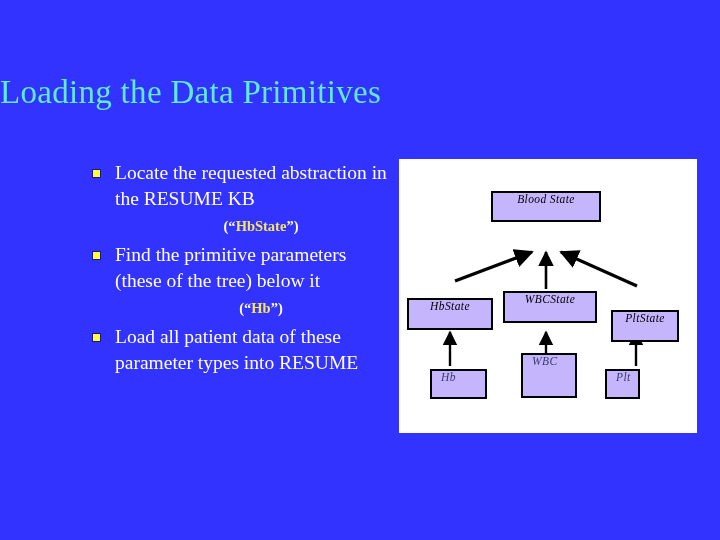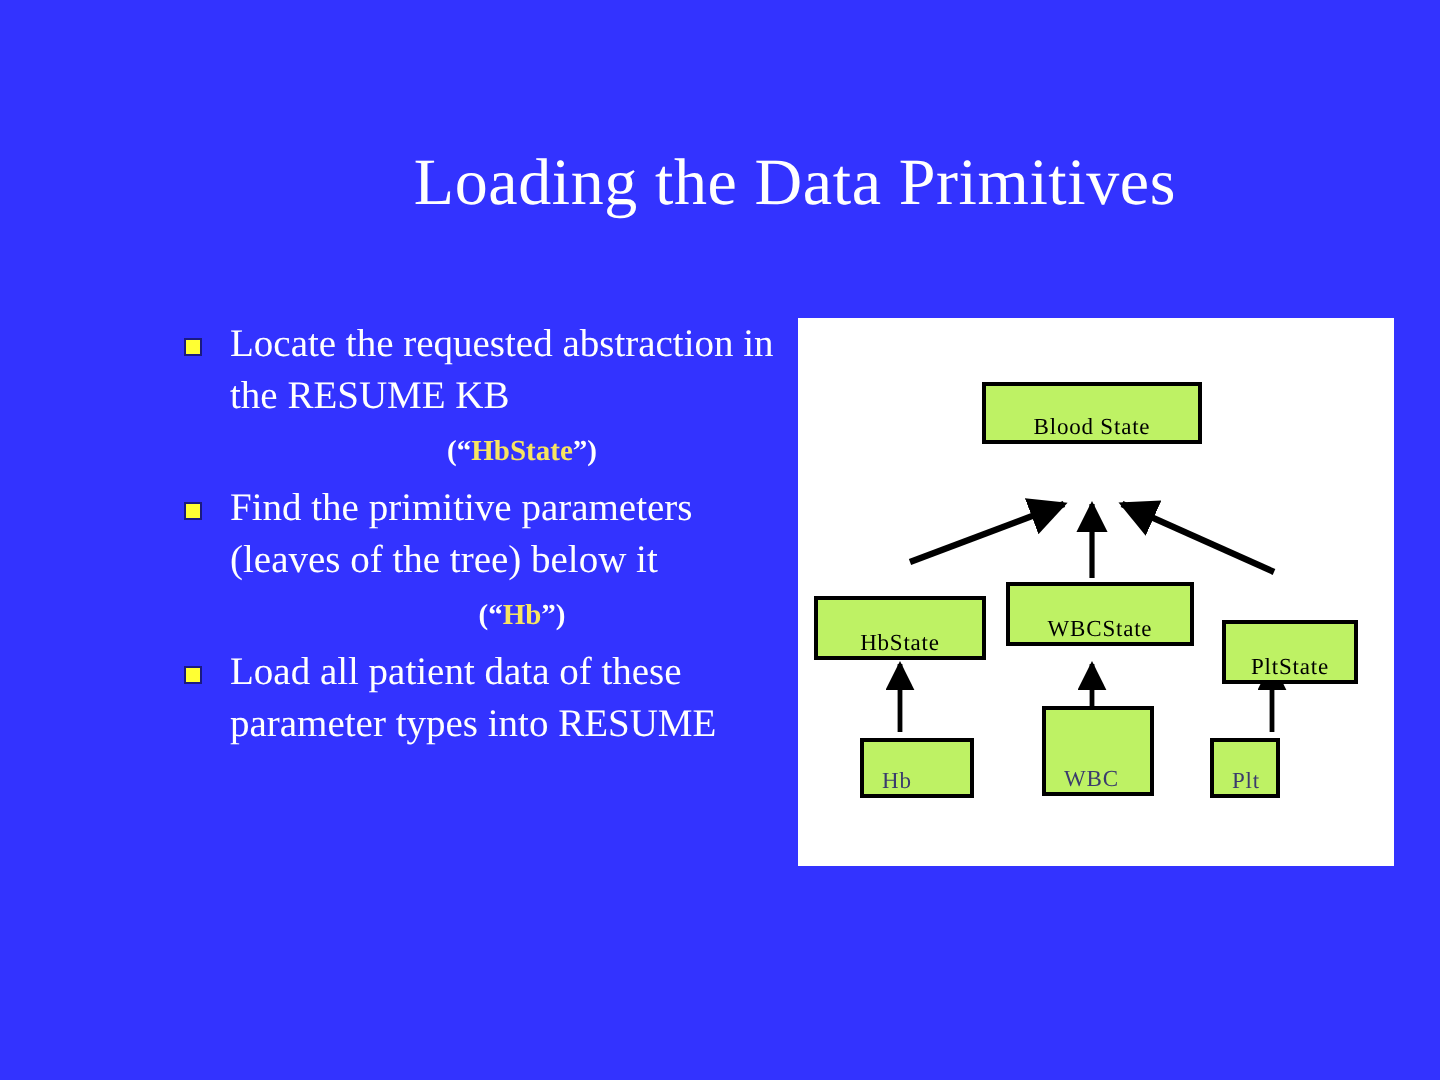--- a/index.html
+++ b/index.html
@@ -20,22 +20,22 @@
     width: 720px;
     height: 540px;
   }
 
   
   #slide-title {
     position: absolute;
     left: 0;
     top: 72px;
     width: 588px;
-    text-align: right;
-    color: #ffffff;
+    text-align: left;
+    color: #5eead4;
     font-size: 33px;
     line-height: 40px;
     letter-spacing: 0.3px;
     white-space: nowrap;
   }
 
   
   #bullets {
     position: absolute;
     left: 92px;
@@ -88,30 +88,31 @@
   }
   #diagram-svg {
     position: absolute;
     left: 0; top: 0;
     width: 298px;
     height: 274px;
     display: block;
   }
   .node-box {
     position: absolute;
-    background: #bef264;
+    background: #c4b5fd;
     border: 2.5px solid #000000;
     box-sizing: border-box;
     display: flex;
-    align-items: flex-end;
+    align-items: flex-start;
     justify-content: center;
     font-size: 11.5px;
     color: #000000;
     letter-spacing: 0.4px;
     white-space: nowrap;
+    font-style: italic;
   }
   .node-leaf {
     border: 2px solid #000000;
     color: #3b3b6d;
     justify-content: flex-start;
     padding-left: 9px;
   }
 </style>
 </head>
 <body>
@@ -126,21 +127,21 @@
       <div class="bullet-row">
         <span class="bullet-marker"></span>
         <span class="bullet-text">Locate the requested abstraction in the RESUME KB</span>
       </div>
       <div class="sub-note"><span>(“</span><span class="hl">HbState</span><span>”)</span></div>
     </div>
 
     <div class="bullet-block">
       <div class="bullet-row">
         <span class="bullet-marker"></span>
-        <span class="bullet-text">Find the primitive parameters (leaves of the tree) below it</span>
+        <span class="bullet-text">Find the primitive parameters (these of the tree) below it</span>
       </div>
       <div class="sub-note"><span>(“</span><span class="hl">Hb</span><span>”)</span></div>
     </div>
 
     <div class="bullet-block">
       <div class="bullet-row">
         <span class="bullet-marker"></span>
         <span class="bullet-text">Load all patient data of these parameter types into RESUME</span>
       </div>
     </div>

